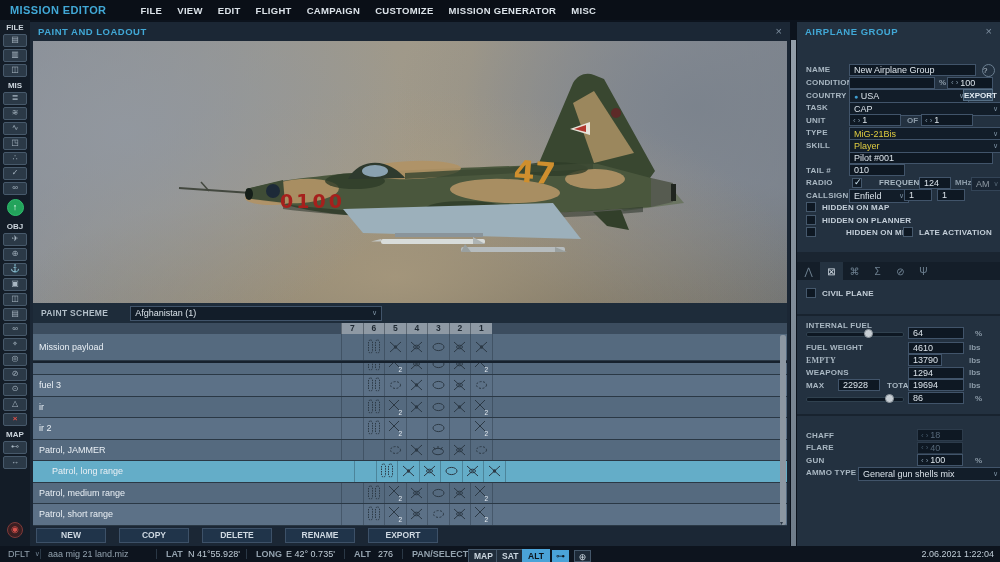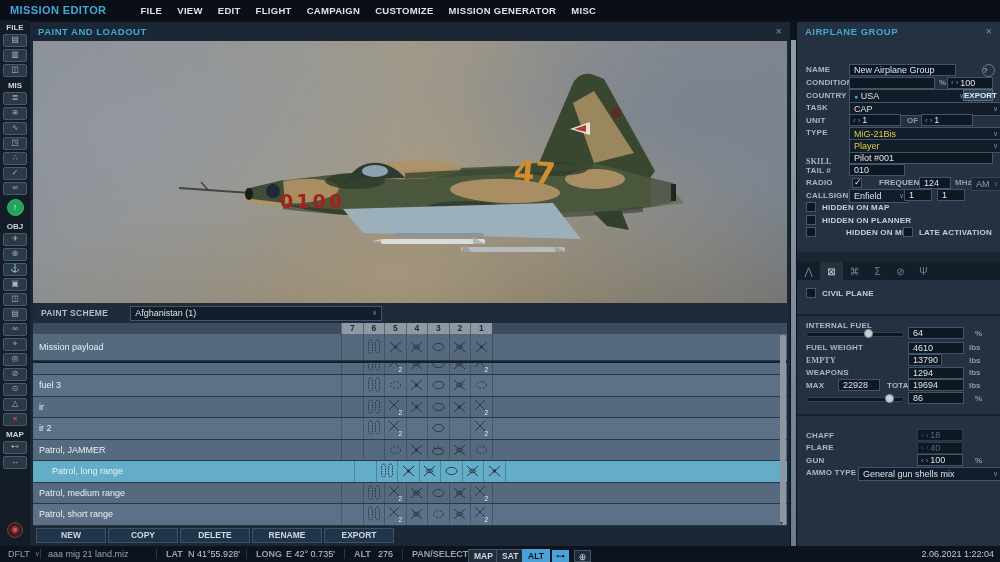--- a/index.html
+++ b/index.html
@@ -61,21 +61,21 @@
   .td-label{width:308px;color:#e9eff4;font-size:9px;display:flex;align-items:center;padding-left:6px;
             box-sizing:border-box;}
   .td-cell{width:21.5px;display:flex;align-items:center;justify-content:center;
            border-left:1px solid rgba(16,26,36,.28);box-sizing:border-box;overflow:hidden;}
   .partial .td-cell svg{margin-top:-10px;}
   .td-rest{flex:1;border-left:1px solid rgba(16,26,36,.28);}
   .tgap{height:2px;background:#16212d;}
   .tscroll{position:absolute;right:0;top:12px;width:6px;height:191px;background:#8c97a2;border-radius:2px;}
   .tscroll:after{content:"▾";position:absolute;bottom:-1px;left:0;font-size:6px;color:#2c3946;}
   
-  .actions{position:absolute;left:6px;top:506px;display:flex;gap:2px;}
+  .actions{position:absolute;left:6px;top:506px;display:flex;gap:13px;}
   .abtn{min-width:52px;height:13px;background:#20344a;border:1px solid #3d5168;color:#cfd9e2;
         font-size:8.5px;font-weight:bold;text-align:center;line-height:13px;padding:0 8px;cursor:pointer;}
   
   .vscroll{position:absolute;left:791px;top:40px;width:5px;height:506px;
            background:linear-gradient(180deg,#939ea9,#6f7c89);z-index:12;}
   
   .group-panel{position:absolute;left:797px;top:22px;width:203px;height:524px;background:#233140;z-index:10;}
   .gp-body{position:absolute;left:0;top:18px;right:0;bottom:0;}
   .frow{position:absolute;height:12px;display:flex;align-items:center;}
   .flabel{color:#a9b7c2;font-size:8px;font-weight:bold;letter-spacing:.2px;}
@@ -638,21 +638,21 @@
   <div class="group-panel">
     <div class="panel-title">
       <span class="pt">AIRPLANE GROUP</span>
       <span class="px">×</span>
     </div>
     <div class="gp-body">
 
       <div class="frow" style="left:9px;top:8px;margin-top:15px;">
           <span class="flabel">NAME</span>
         </div>
-      <div class="frow inp" style="left:52px;top:24px;width:107px;">
+      <div class="frow inp" style="left:52px;top:24px;width:127px;">
           <span>New Airplane Group</span>
         </div>
       <div class="frow help" style="left:185px;top:24px;">?</div>
 
       <div class="frow" style="left:9px;top:36.5px;">
           <span class="flabel">CONDITION</span>
         </div>
       <div class="frow inp" style="left:52px;top:36.5px;width:86px;"></div>
       <div class="frow unit" style="left:142px;top:36.5px;">%</div>
       <div class="frow spin" style="left:150px;top:36.5px;width:46px;">
@@ -694,21 +694,21 @@
       </div>
 
       <div class="frow" style="left:9px;top:86.5px;">
           <span class="flabel">TYPE</span>
         </div>
       <div class="frow dd yellow" style="left:52px;top:86.5px;width:144px;">
         <span class="dd-v">MiG-21Bis</span>
           <span class="dd-c">∨</span>
       </div>
 
-      <div class="frow" style="left:9px;top:115px;font-family:Liberation Serif, serif;">
+      <div class="frow" style="left:9px;top:99px;">
           <span class="flabel">SKILL</span>
         </div>
       <div class="frow dd yellow" style="left:52px;top:99px;width:144px;">
         <span class="dd-v">Player</span>
           <span class="dd-c">∨</span>
       </div>
 
       <div class="frow" style="left:9px;top:111.5px;margin-left:48px;">
           <span class="flabel">PILOT</span>
         </div>

